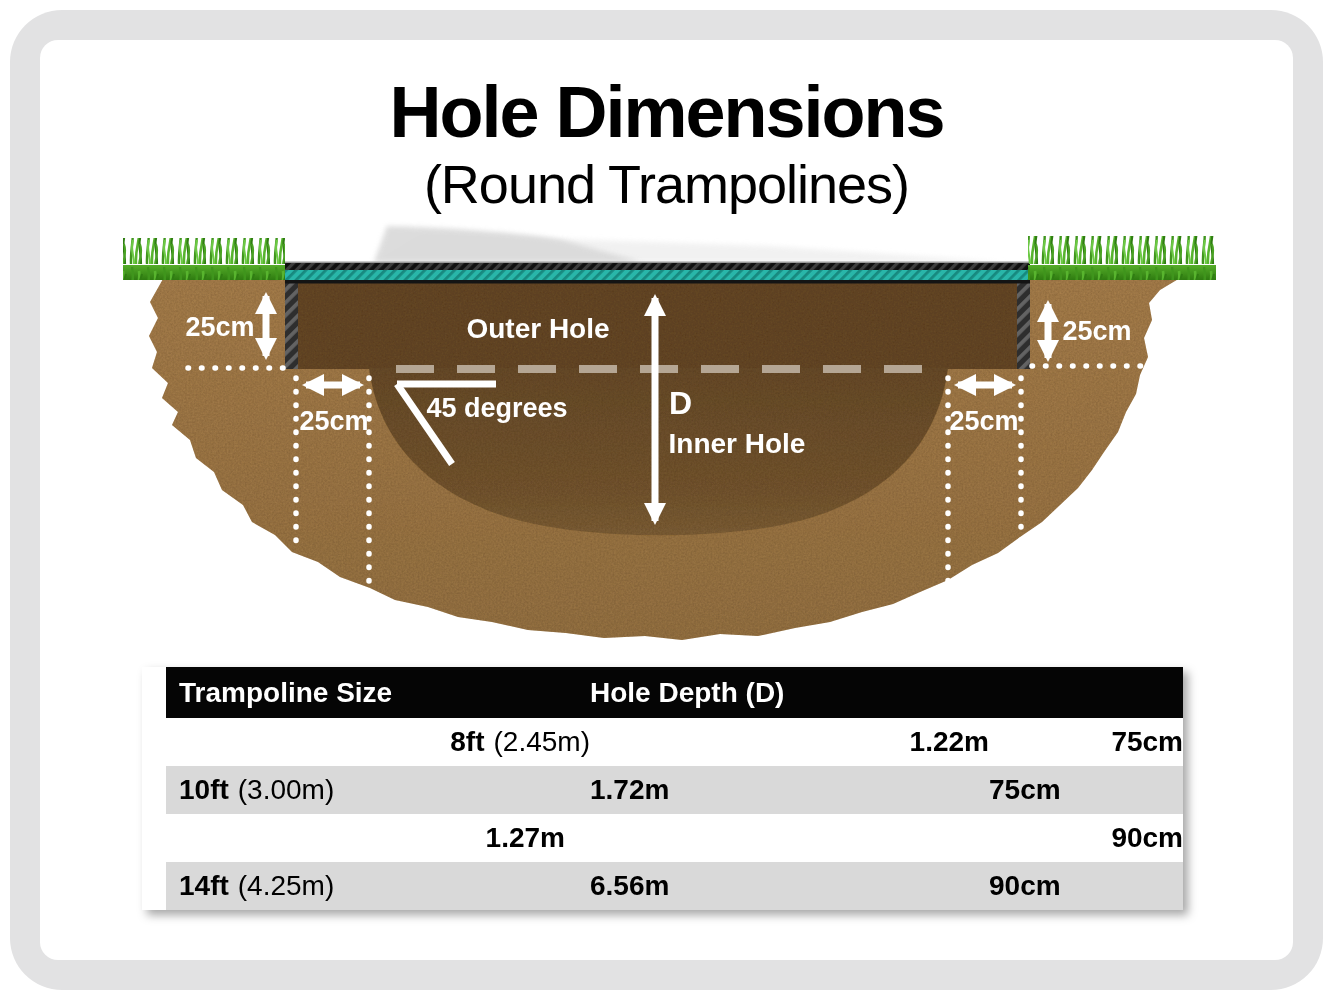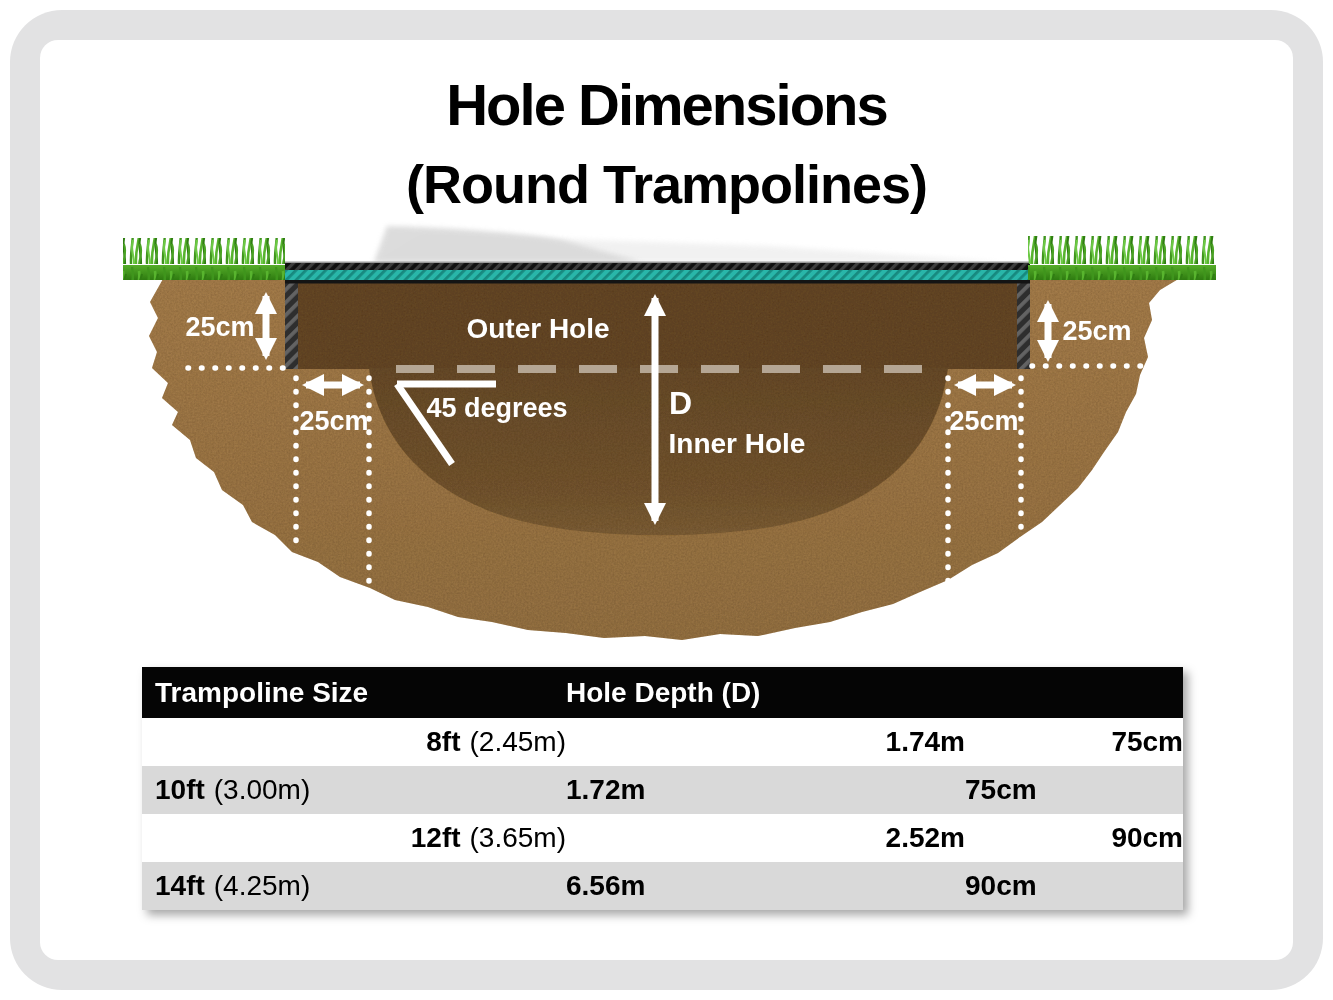--- a/index.html
+++ b/index.html
@@ -3,29 +3,29 @@
 <meta charset="utf-8">
 <style>
   html,body{margin:0;padding:0;background:#ffffff;}
   body{width:1333px;height:1000px;position:relative;overflow:hidden;
        font-family:"Liberation Sans","DejaVu Sans",sans-serif;}
   .frame{position:absolute;left:10px;top:10px;width:1313px;height:980px;
          background:#e2e2e3;border-radius:52px;}
   .card{position:absolute;left:40px;top:40px;width:1253px;height:920px;
         background:#ffffff;border-radius:18px;}
   .title{position:absolute;left:0;right:0;top:76px;text-align:center;
-         font-size:58px;font-weight:bold;color:#000;line-height:1;letter-spacing:-2px;}
+         font-size:72px;font-weight:bold;color:#000;line-height:1;letter-spacing:-2px;}
   .subtitle{position:absolute;left:0;right:0;top:157px;text-align:center;
-            font-size:54px;font-weight:bold;color:#000;line-height:1;letter-spacing:-1px;}
+            font-size:54px;font-weight:normal;color:#000;line-height:1;letter-spacing:-1px;}
   svg.diagram{position:absolute;left:0;top:0;width:1333px;height:1000px;}
   svg text{font-family:"Liberation Sans","DejaVu Sans",sans-serif;}
 
   .dtable{position:absolute;left:142px;top:667px;width:1041px;
           box-shadow:5px 5px 9px rgba(0,0,0,0.35);font-size:28px;color:#000;}
-  .trow{display:flex;align-items:center;height:48px;}
+  .trow{display:flex;align-items:center;height:48px;margin-left:24px;}
   .thead{height:51px;background:#050505;color:#ffffff;font-weight:bold;}
   .row-odd{background:#ffffff;text-align:right;}
   .row-even{background:#d9d9d9;justify-content:space-between;}
   .c1{width:424px;padding-left:13px;box-sizing:border-box;}
   .c2{width:399px;}
   .c3{flex:1;}
   .b{font-weight:bold;}
   .n{font-weight:normal;margin-left:9px;}
 </style>
 </head>
@@ -170,37 +170,34 @@
 <div class="dtable">
   <div class="trow thead">
     <div class="c1">Trampoline Size</div>
     <div class="c3">Hole Depth (D)</div>
   </div>
 
   <div class="trow row-odd">
     <div class="c1">
       <span class="b">8ft</span><span class="n">(2.45m)</span>
     </div>
-    <div class="c2 b">1.74m</div>
+    <div class="c2 b">1.22m</div>
     <div class="c3 b">75cm</div>
   </div>
 
   <div class="trow row-even">
     <div class="c1">
       <span class="b">10ft</span><span class="n">(3.00m)</span>
     </div>
     <div class="c2 b">1.72m</div>
     <div class="c3 b">75cm</div>
   </div>
 
   <div class="trow row-odd">
-    <div class="c1">
-      <span class="b">12ft</span><span class="n">(3.65m)</span>
-    </div>
-    <div class="c2 b">2.52m</div>
+    <div class="c2 b">1.27m</div>
     <div class="c3 b">90cm</div>
   </div>
 
   <div class="trow row-even">
     <div class="c1">
       <span class="b">14ft</span><span class="n">(4.25m)</span>
     </div>
     <div class="c2 b">6.56m</div>
     <div class="c3 b">90cm</div>
   </div>

